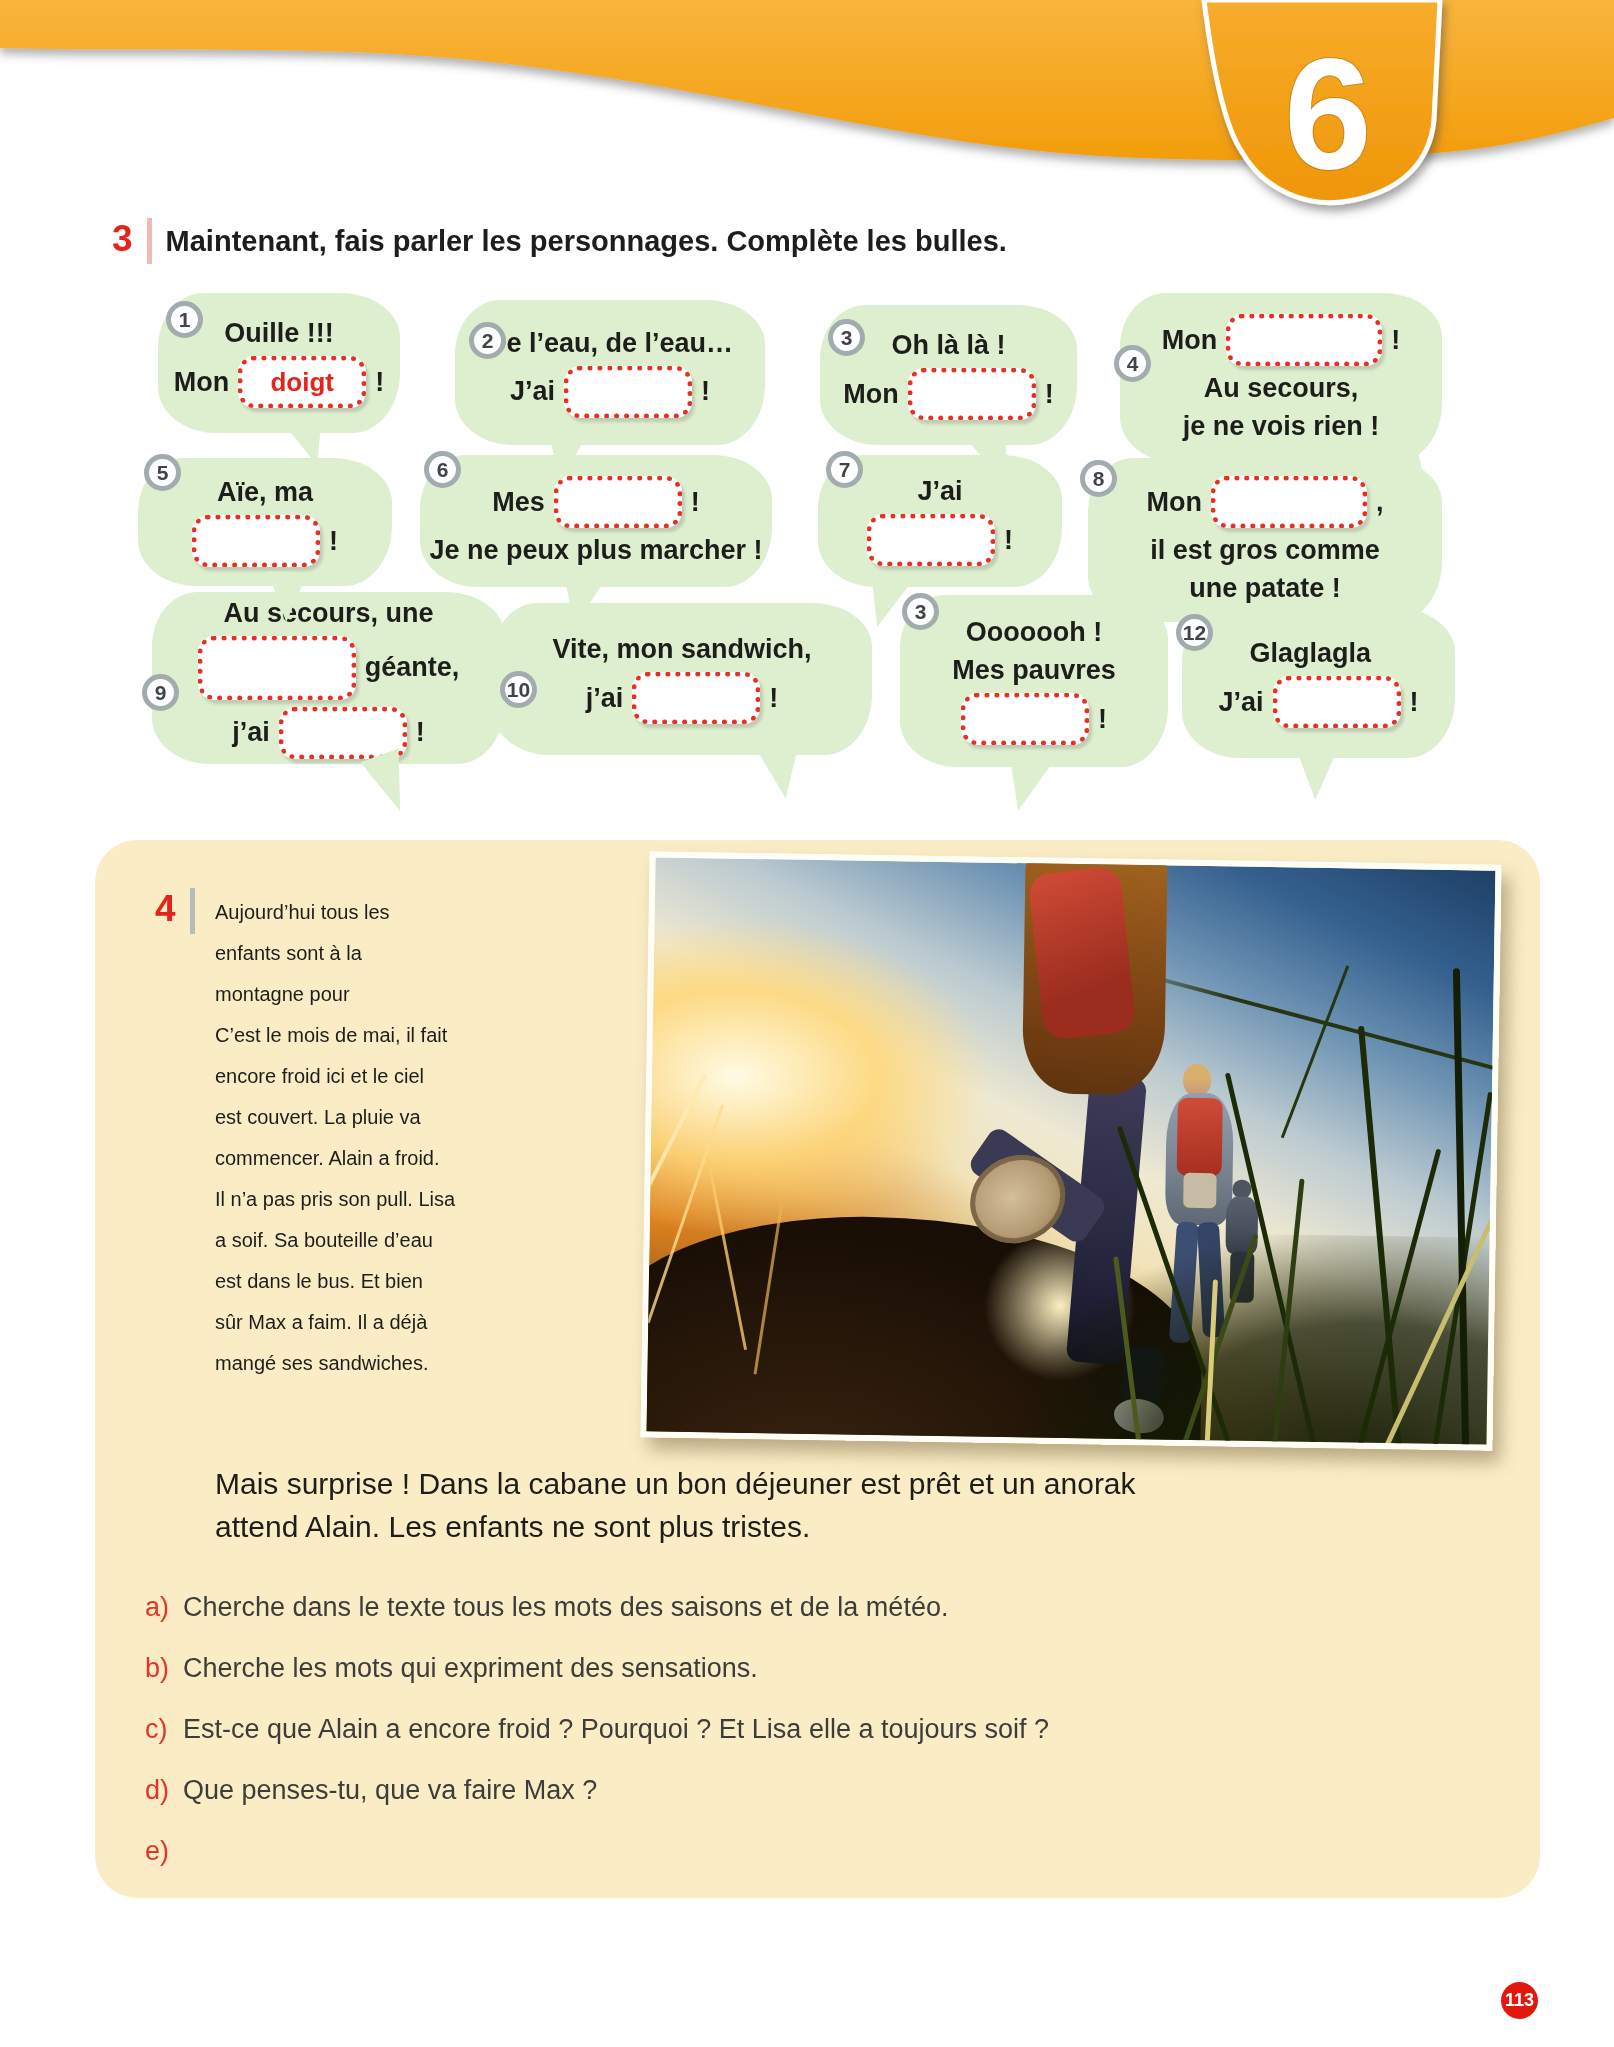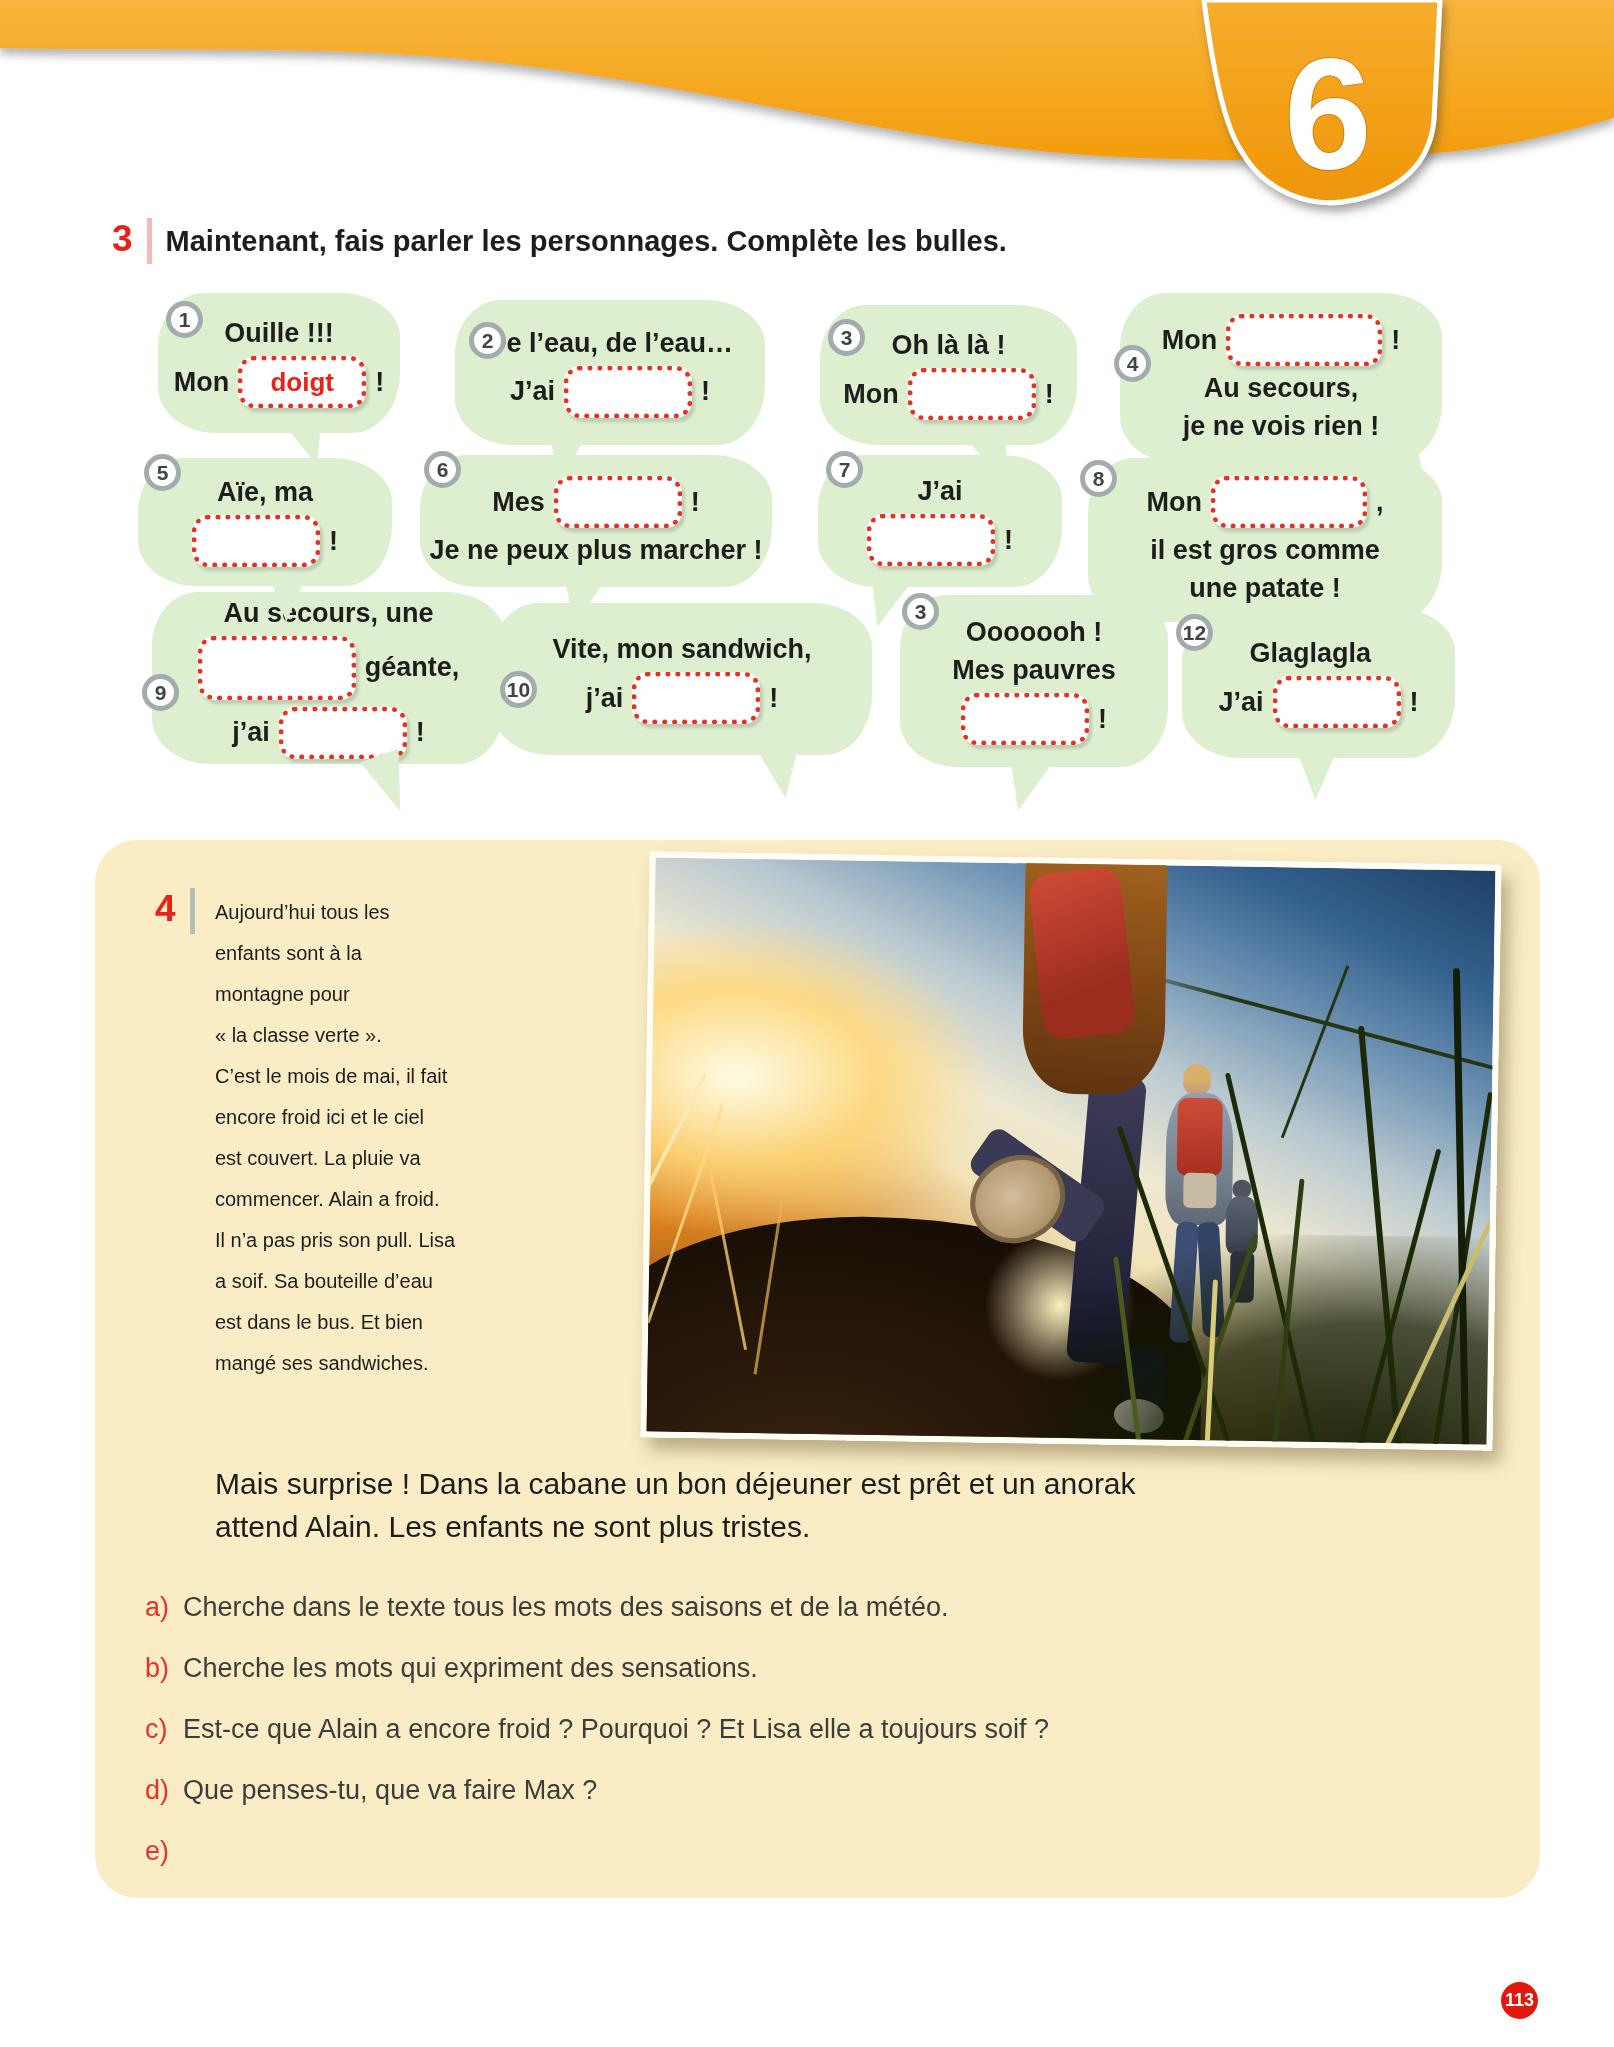--- a/index.html
+++ b/index.html
@@ -329,28 +329,28 @@
   <div class="panel">
     <div class="ex-head ex4-head" style="position:absolute;">
       <span class="ex-num">4</span>
       <span class="ex-bar bar-gray"></span>
     </div>
 
     <div class="para">
         <div class="pline">Aujourd’hui tous les</div>
         <div class="pline">enfants sont à la</div>
         <div class="pline">montagne pour</div>
-        <div class="pline">« la classe verte ».</div>
         <div class="pline">C’est le mois de mai, il fait</div>
         <div class="pline">encore froid ici et le ciel</div>
         <div class="pline">est couvert. La pluie va</div>
         <div class="pline">commencer. Alain a froid.</div>
         <div class="pline">Il n’a pas pris son pull. Lisa</div>
         <div class="pline">a soif. Sa bouteille d’eau</div>
         <div class="pline">est dans le bus. Et bien</div>
+        <div class="pline">sûr Max a faim. Il a déjà</div>
         <div class="pline">mangé ses sandwiches.</div>
       </div>
     <div class="para-wide">
         <div class="pline">Mais surprise ! Dans la cabane un bon déjeuner est prêt et un anorak</div>
         <div class="pline">attend Alain. Les enfants ne sont plus tristes.</div>
       </div>
 
     <div class="questions">
         <div class="qline">
           <span class="qletter">a)</span>

